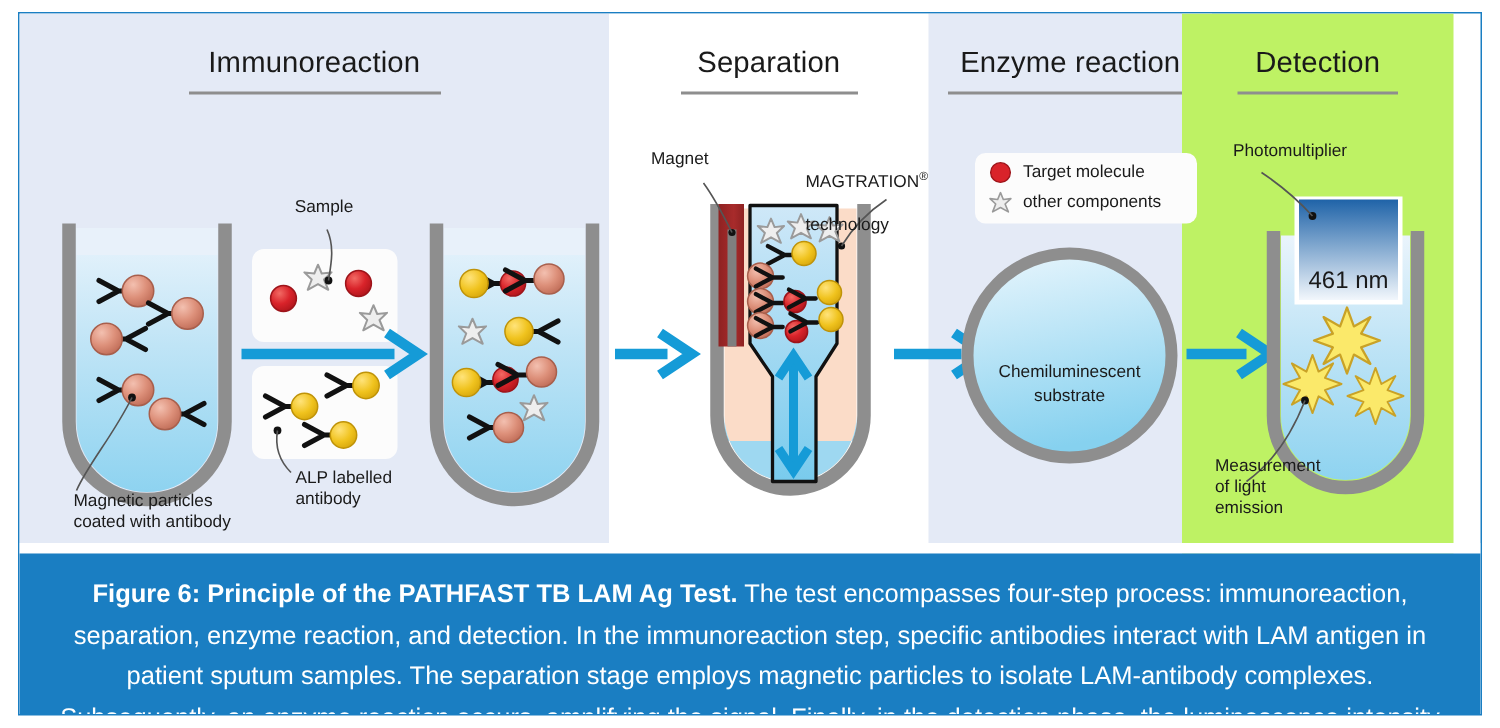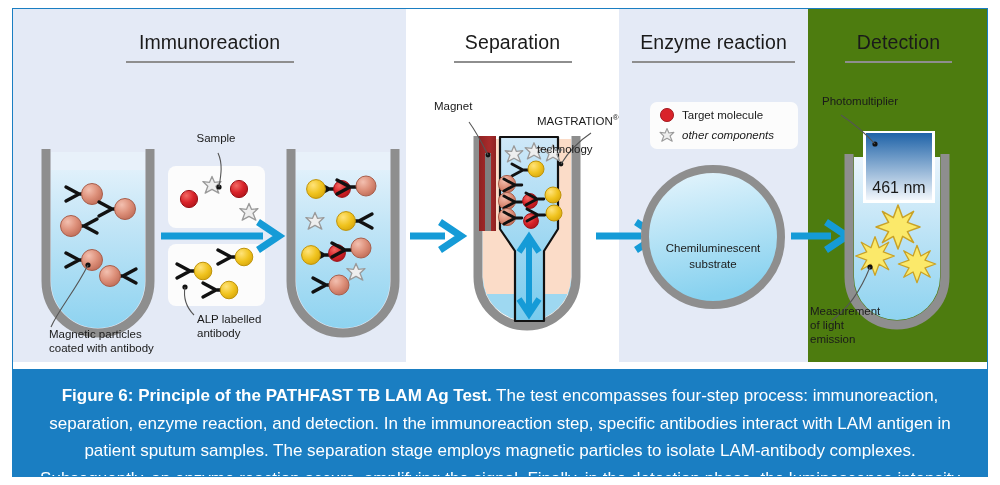--- a/index.html
+++ b/index.html
@@ -15,21 +15,21 @@
     width: 976px; height: 469px;
     border: 1.5px solid #1a7ec2;
     background: #ffffff;
     overflow: hidden;
   }
   
   .panel { position: absolute; top: 0; bottom: 107px; }
   #panel-immuno     { left: 0px;   width: 393px; background: #e4eaf6; }
   #panel-separation { left: 393px; width: 213px; background: #ffffff; }
   #panel-enzyme     { left: 606px; width: 189px; background: #e4eaf6; }
-  #panel-detection  { left: 795px; width: 181px; background: #4d7c0f; }
+  #panel-detection  { left: 775px; width: 181px; background: #bef264; }
 
   .panel-title {
     position: absolute; top: 22px; left: 0; right: 0;
     text-align: center;
     font-size: 19.5px; font-weight: 400; color: #1a1a1a;
     letter-spacing: .1px;
   }
   .panel-title .rule {
     display: block;
     height: 1.5px; background: #8e8e8e;
@@ -391,21 +391,21 @@
     <div style="position:absolute; left:9px; top:5px; display:flex; align-items:center; gap:7px;">
       <svg width="16" height="16" viewBox="-9 -9 18 18" style="position:static;">
         <circle cx="0" cy="0" r="7.4" fill="#d9232a" stroke="#9d141a" stroke-width="1"></circle>
       </svg>
       <span class="lbl" style="position:static;text-align:center;">Target molecule</span>
     </div>
     <div style="position:absolute; left:9px; top:25px; display:flex; align-items:center; gap:7px;">
       <svg width="16" height="16" viewBox="-11 -11 22 22" style="position:static;">
         <path d="M0,-9 L2.6,-2.8 L9.5,-3.6 L4.2,1.4 L7.2,8.6 L0,4.6 L-7.2,8.6 L-4.4,1.4 L-9.6,-3.6 L-2.6,-2.8 Z" fill="#eeeeee" stroke="#9a9a9a" stroke-width="1.5" stroke-linejoin="round"></path>
       </svg>
-      <span class="lbl" style="position:static;font-style:italic;">other components</span>
+      <span class="lbl" style="position:static;">other components</span>
     </div>
   </div>
 
   <div class="lbl c" style="left:640px; top:212px; width:120px; line-height:1.35;margin-top:20px;">Chemiluminescent
 substrate</div>
 
   <div class="lbl" style="left:809px; top:85px; width:120px;">Photomultiplier</div>
 
   <div class="lbl c" style="left:856px; top:152px; width:60px; font-size:16px;margin-top:17px;">461 nm</div>
 

